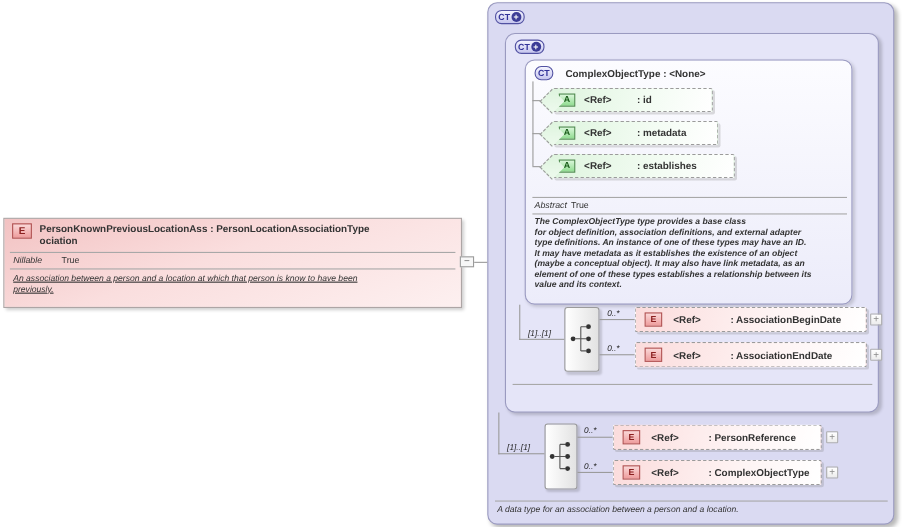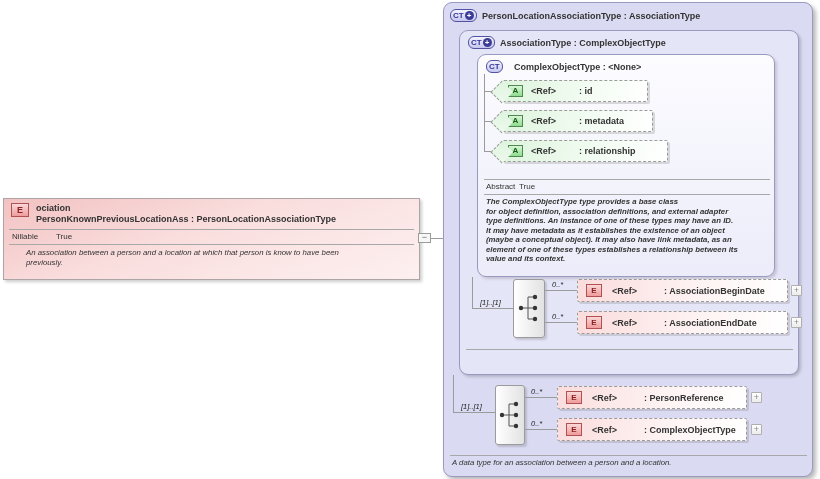--- a/index.html
+++ b/index.html
@@ -27,21 +27,21 @@
 
   .annot{position:absolute;font-style:italic;font-size:7.8px;line-height:9.5px;color:#333;white-space:pre-line;}
 
   
   .gelem{position:absolute;left:3px;top:198px;width:417px;height:82px;box-sizing:border-box;
          border:1px solid #ada5a5;background:linear-gradient(160deg,#f2c2c2 0%,#fadede 45%,#fdf0f0 100%);
          box-shadow:2px 2px 3px rgba(0,0,0,0.2);}
   .gelem .hdr{position:absolute;left:7px;top:4px;display:flex;}
   .gelem .titles{margin-left:7px;font-weight:bold;font-size:9px;line-height:11px;color:#333;}
   .facet{position:absolute;font-size:8px;}
-  .facet .lbl{}
+  .facet .lbl{font-style:italic;}
   .facet .val{font-weight:normal;position:absolute;}
 
   .e-icon{width:18px;height:14px;box-sizing:border-box;border:1px solid #b05050;
           background:linear-gradient(180deg,#fad8d8,#ee9c9c);color:#8b2020;
           font-weight:bold;font-size:9px;line-height:12px;text-align:center;flex:0 0 auto;}
   .e-icon.small{width:16px;height:13px;font-size:8px;line-height:11px;}
   .a-icon{width:15px;height:12px;box-sizing:border-box;border:1px solid #4e8a4e;
           background:linear-gradient(180deg,#d9f6d9,#8fdc8f);color:#175917;
           font-weight:bold;font-size:8px;line-height:10px;text-align:center;flex:0 0 auto;}
 
@@ -77,31 +77,29 @@
 </head>
 <body>
 
 <div id="canvas">
 
   <div class="panel outer" style="left:443px;top:2px;width:370px;height:475px;">
     <span class="ct-icon" style="left:6px;top:6px;">
       <span class="ct-letters">CT</span>
       <span class="ct-plus">+</span>
     </span>
-    <div class="panel-title" style="left:38px;top:8px;">PersonLocationAssociationType : AssociationType</div>
     <div class="sep" style="left:6px;top:452px;width:357px;"></div>
     <div class="annot" style="left:8px;top:455px;width:350px;">A data type for an association between a person and a location.</div>
   </div>
 
   <div class="panel mid" style="left:459px;top:30px;width:340px;height:345px;">
     <span class="ct-icon" style="left:8px;top:5px;">
       <span class="ct-letters">CT</span>
       <span class="ct-plus">+</span>
     </span>
-    <div class="panel-title" style="left:40px;top:7px;">AssociationType : ComplexObjectType</div>
     <div class="sep" style="left:6px;top:318px;width:327px;"></div>
   </div>
 
   <div class="panel inner" style="left:477px;top:54px;width:298px;height:223px;">
     <span class="ct-icon" style="left:8px;top:5px;">
       <span class="ct-letters">CT</span>
     </span>
     <div class="panel-title" style="left:36px;top:7px;">ComplexObjectType : &lt;None&gt;</div>
 
     <div class="sep" style="left:6px;top:124px;width:286px;"></div>
@@ -133,21 +131,21 @@
   <div class="abox" style="left:502px;top:110px;width:151px;">
     <span class="point"></span>
     <span class="a-icon">A</span>
     <span class="ref">&lt;Ref&gt;</span>
     <span class="nm">: metadata</span>
   </div>
   <div class="abox" style="left:502px;top:140px;width:166px;">
     <span class="point"></span>
     <span class="a-icon">A</span>
     <span class="ref">&lt;Ref&gt;</span>
-    <span class="nm">: relationship</span>
+    <span class="nm">: establishes</span>
   </div>
 
   <div class="vline" style="left:472px;top:277px;height:32px;"></div>
   <div class="card" style="left:480px;top:298px;">[1]..[1]</div>
   <div class="hline" style="left:472px;top:308px;width:41px;"></div>
 
   <div class="seqbox" style="left:513px;top:279px;width:32px;height:59px;">
     <svg width="30" height="57" viewBox="0 0 30 57">
       <circle cx="7" cy="28" r="2.2" fill="#333"></circle>
       <line x1="9" y1="28" x2="14" y2="28" stroke="#555" stroke-width="1"></line>
@@ -212,30 +210,30 @@
     <span class="e-icon small">E</span>
     <span class="ref">&lt;Ref&gt;</span>
     <span class="nm">: ComplexObjectType</span>
   </div>
   <div class="plusbox" style="left:751px;top:424px;">+</div>
 
   <div class="gelem">
     <div class="hdr">
       <span class="e-icon">E</span>
       <div class="titles">
+        <div>PersonKnownPreviousLocationAss : PersonLocationAssociationType</div>
         <div>ociation</div>
-        <div>PersonKnownPreviousLocationAss : PersonLocationAssociationType</div>
       </div>
     </div>
     <div class="sep" style="left:5px;top:30px;width:405px;"></div>
     <div class="facet" style="left:8px;top:33px;">
       <span class="lbl">Nillable</span>
       <span class="val" style="left:44px;">True</span>
     </div>
     <div class="sep" style="left:5px;top:45px;width:405px;"></div>
-    <div class="annot" style="left:22px;top:49px;width:402px;">An association between a person and a location at which that person is know to have been
+    <div class="annot" style="left:8px;top:49px;width:402px;text-decoration:underline;">An association between a person and a location at which that person is know to have been
 previously.</div>
   </div>
 
   <div class="hline" style="left:431px;top:238px;width:12px;"></div>
   <div class="minusbox">−</div>
 
 </div>
 
 </body></html>

